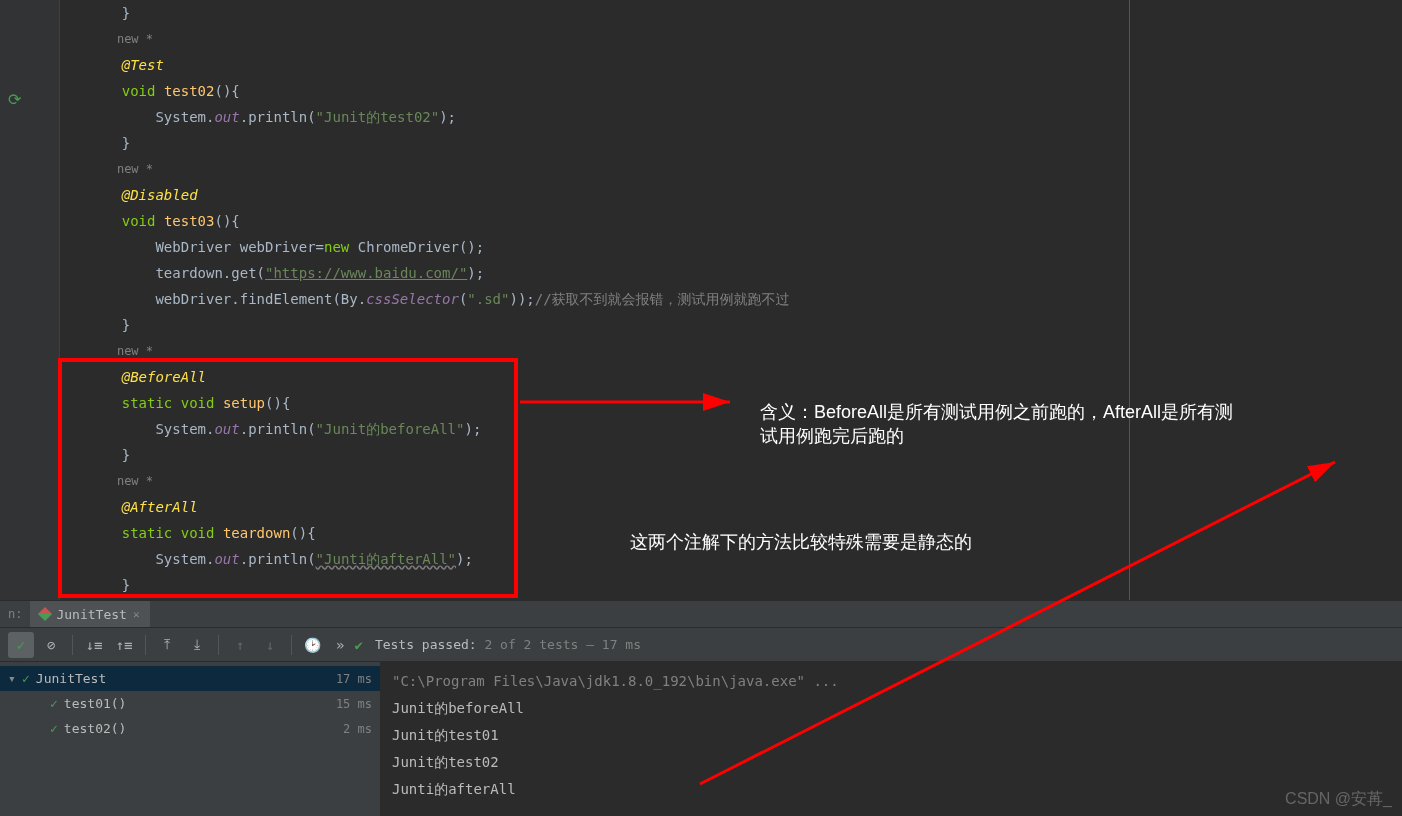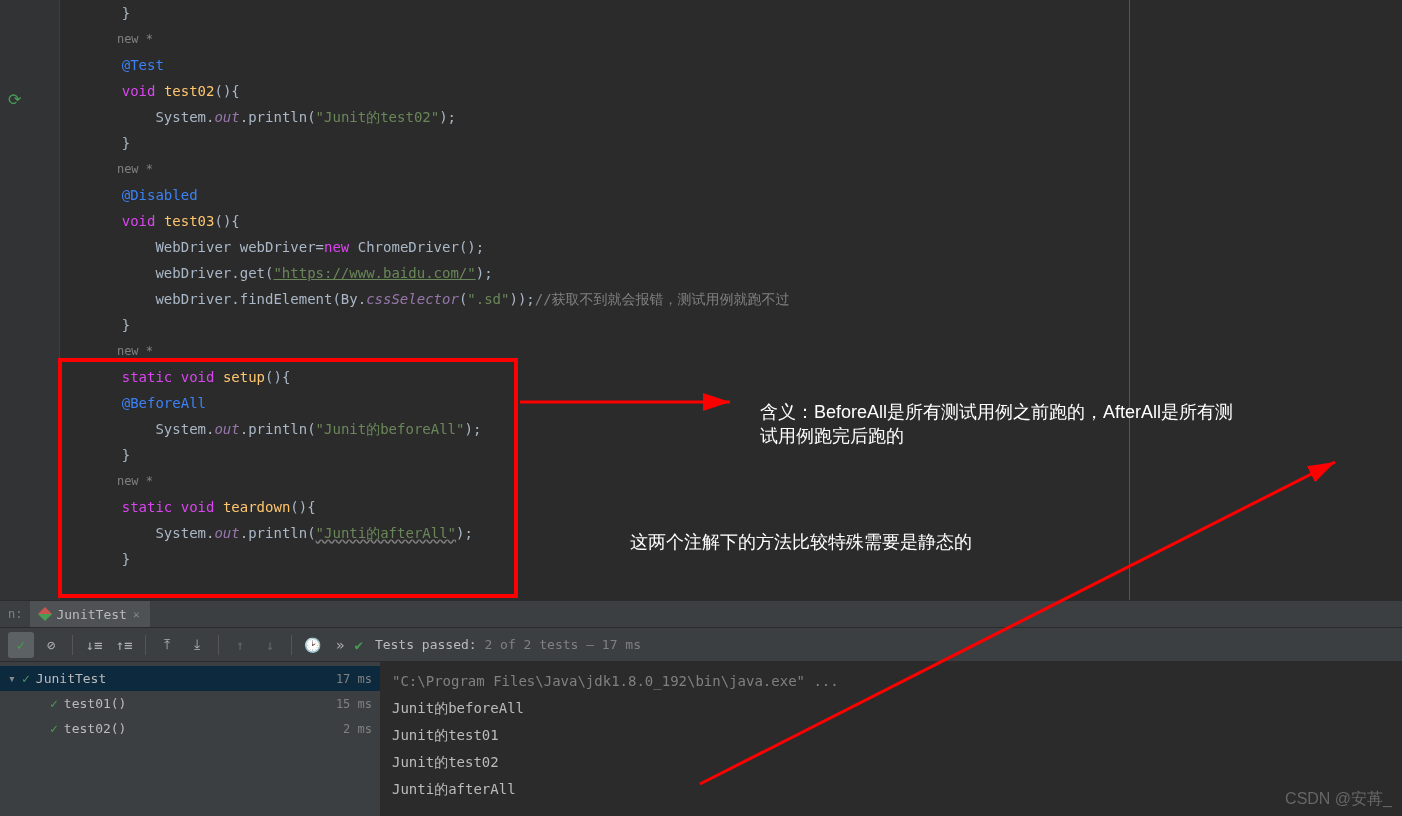--- a/index.html
+++ b/index.html
@@ -38,22 +38,22 @@
 .code-area {
   flex: 1;
   padding-left: 28px;
   line-height: 26px;
   position: relative;
 }
 .code-line {
   white-space: pre;
   height: 26px;
 }
-.kw-orange { color: #d946ef; text-align: center; }
-.annotation { color: #3b82f6; }
+.kw-orange { color: #84cc16; text-align: center; }
+.annotation { color: #fde047; font-style: italic; }
 .method-name { color: #ffc66d; }
 .string { color: #6a8759; }
 .string-link { color: #6a8759; text-decoration: underline; }
 .comment { color: #808080; text-align: center; }
 .new-hint { color: #808080; font-size: 12px; }
 .italic-field { color: #9876aa; font-style: italic; }
 .paren { color: #a9b7c6; }
 .class-name { color: #a9b7c6; }
 .warn-underline { text-decoration: underline wavy #808080; }
 
@@ -201,29 +201,30 @@
     <div class="code-line"><span>    }</span></div>
     <div class="code-line new-hint">    <span>new *</span></div>
     <div class="code-line">    <span class="annotation">@Test</span></div>
     <div class="code-line">    <span class="kw-orange">void</span> <span class="method-name">test02</span><span class="paren">(){</span></div>
     <div class="code-line"><span>        System.</span><span class="italic-field">out</span><span>.println(</span><span class="string">"Junit的test02"</span><span>);</span></div>
     <div class="code-line"><span>    }</span></div>
     <div class="code-line new-hint">    <span>new *</span></div>
     <div class="code-line">    <span class="annotation">@Disabled</span></div>
     <div class="code-line">    <span class="kw-orange">void</span> <span class="method-name">test03</span><span class="paren">(){</span></div>
     <div class="code-line"><span>        WebDriver webDriver=</span><span class="kw-orange">new</span><span class="class-name"> ChromeDriver</span><span>();</span></div>
-    <div class="code-line"><span>        webDriver.get(</span><span class="string-link">"https://www.baidu.com/"</span><span>);</span></div>
+    <div class="code-line"><span>        teardown.get(</span><span class="string-link">"https://www.baidu.com/"</span><span>);</span></div>
     <div class="code-line"><span>        webDriver.findElement(By.</span><span class="italic-field" style="font-style:italic">cssSelector</span><span>(</span><span class="string">".sd"</span><span>));</span><span class="comment">//获取不到就会报错，测试用例就跑不过</span></div>
     <div class="code-line"><span>    }</span></div>
     <div class="code-line new-hint">    <span>new *</span></div>
+    <div class="code-line">    <span class="annotation">@BeforeAll</span></div>
     <div class="code-line">    <span class="kw-orange">static</span> <span class="kw-orange">void</span> <span class="method-name">setup</span><span class="paren">(){</span></div>
-    <div class="code-line">    <span class="annotation">@BeforeAll</span></div>
     <div class="code-line"><span>        System.</span><span class="italic-field">out</span><span>.println(</span><span class="string">"Junit的beforeAll"</span><span>);</span></div>
     <div class="code-line"><span>    }</span></div>
     <div class="code-line new-hint">    <span>new *</span></div>
+    <div class="code-line">    <span class="annotation">@AfterAll</span></div>
     <div class="code-line">    <span class="kw-orange">static</span> <span class="kw-orange">void</span> <span class="method-name">teardown</span><span class="paren">(){</span></div>
     <div class="code-line"><span>        System.</span><span class="italic-field">out</span><span>.println(</span><span class="string"><span class="warn-underline">"Junti的afterAll"</span></span><span>);</span></div>
     <div class="code-line"><span>    }</span></div>
   </div>
   <div class="vertical-line"></div>
   <div class="red-box"></div>
 
   <svg class="arrow-svg" style="left:520px;top:390px;width:220px;height:30px;">
     <defs>
         <marker id="ah1" markerWidth="10" markerHeight="10" refX="9" refY="3" orient="auto">

